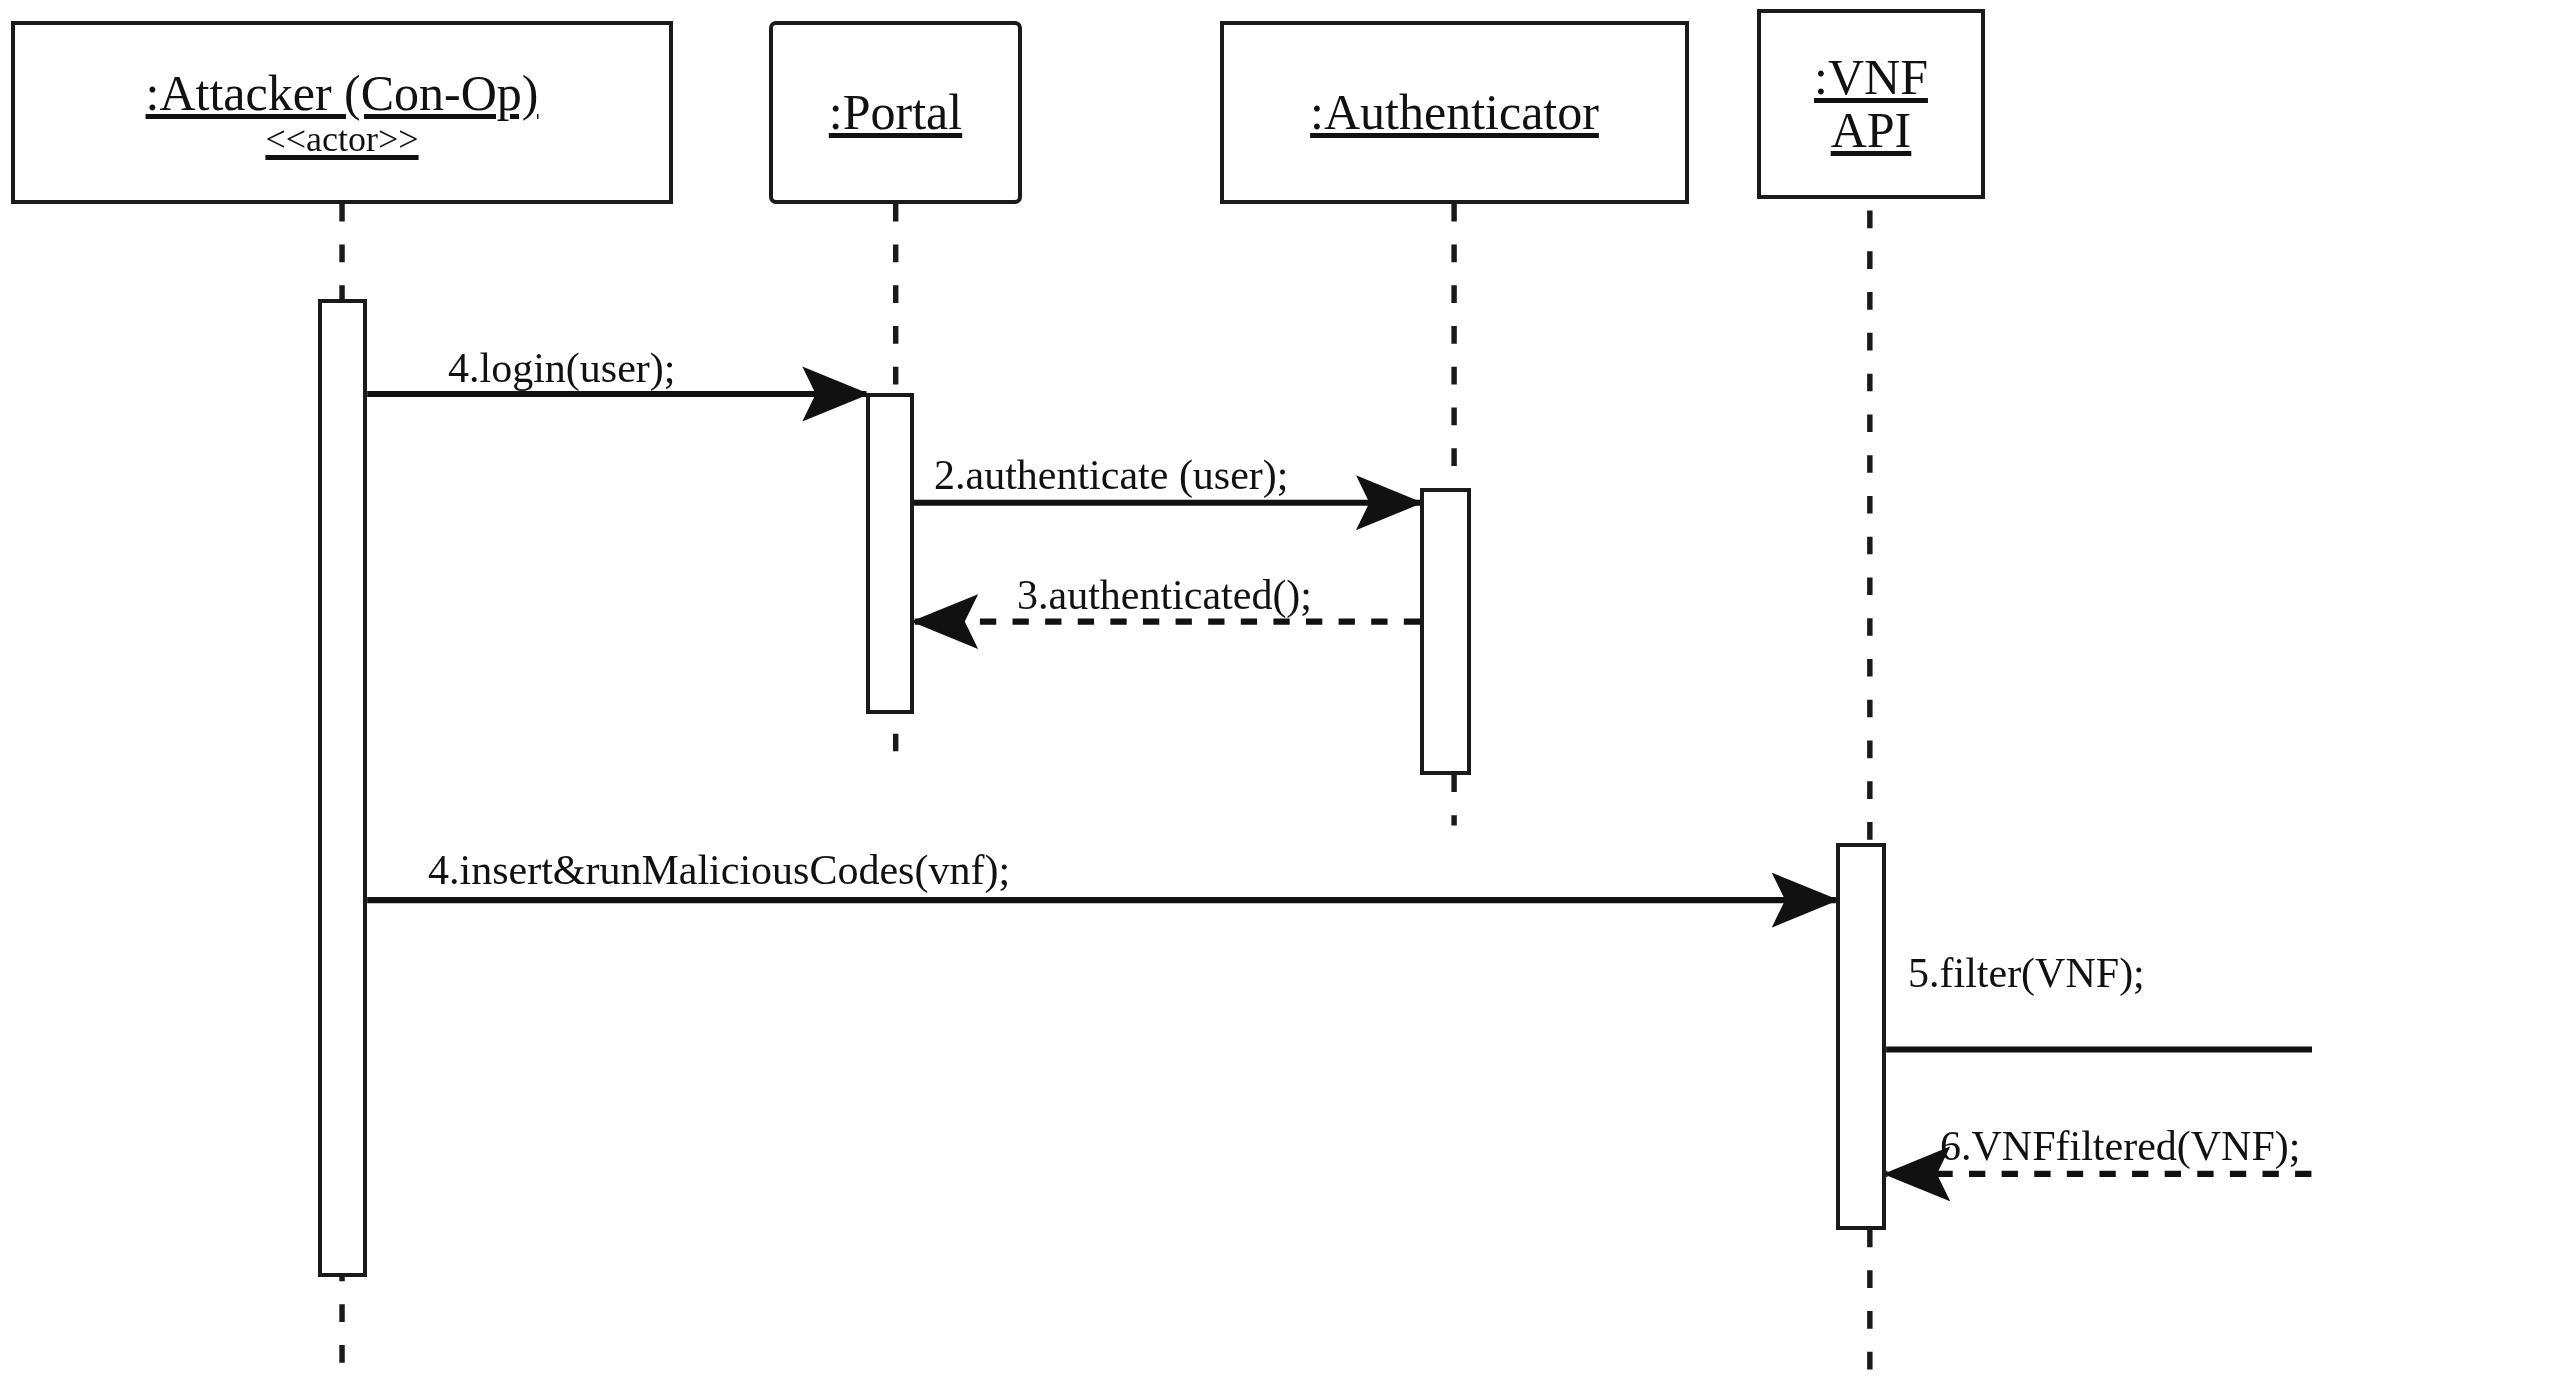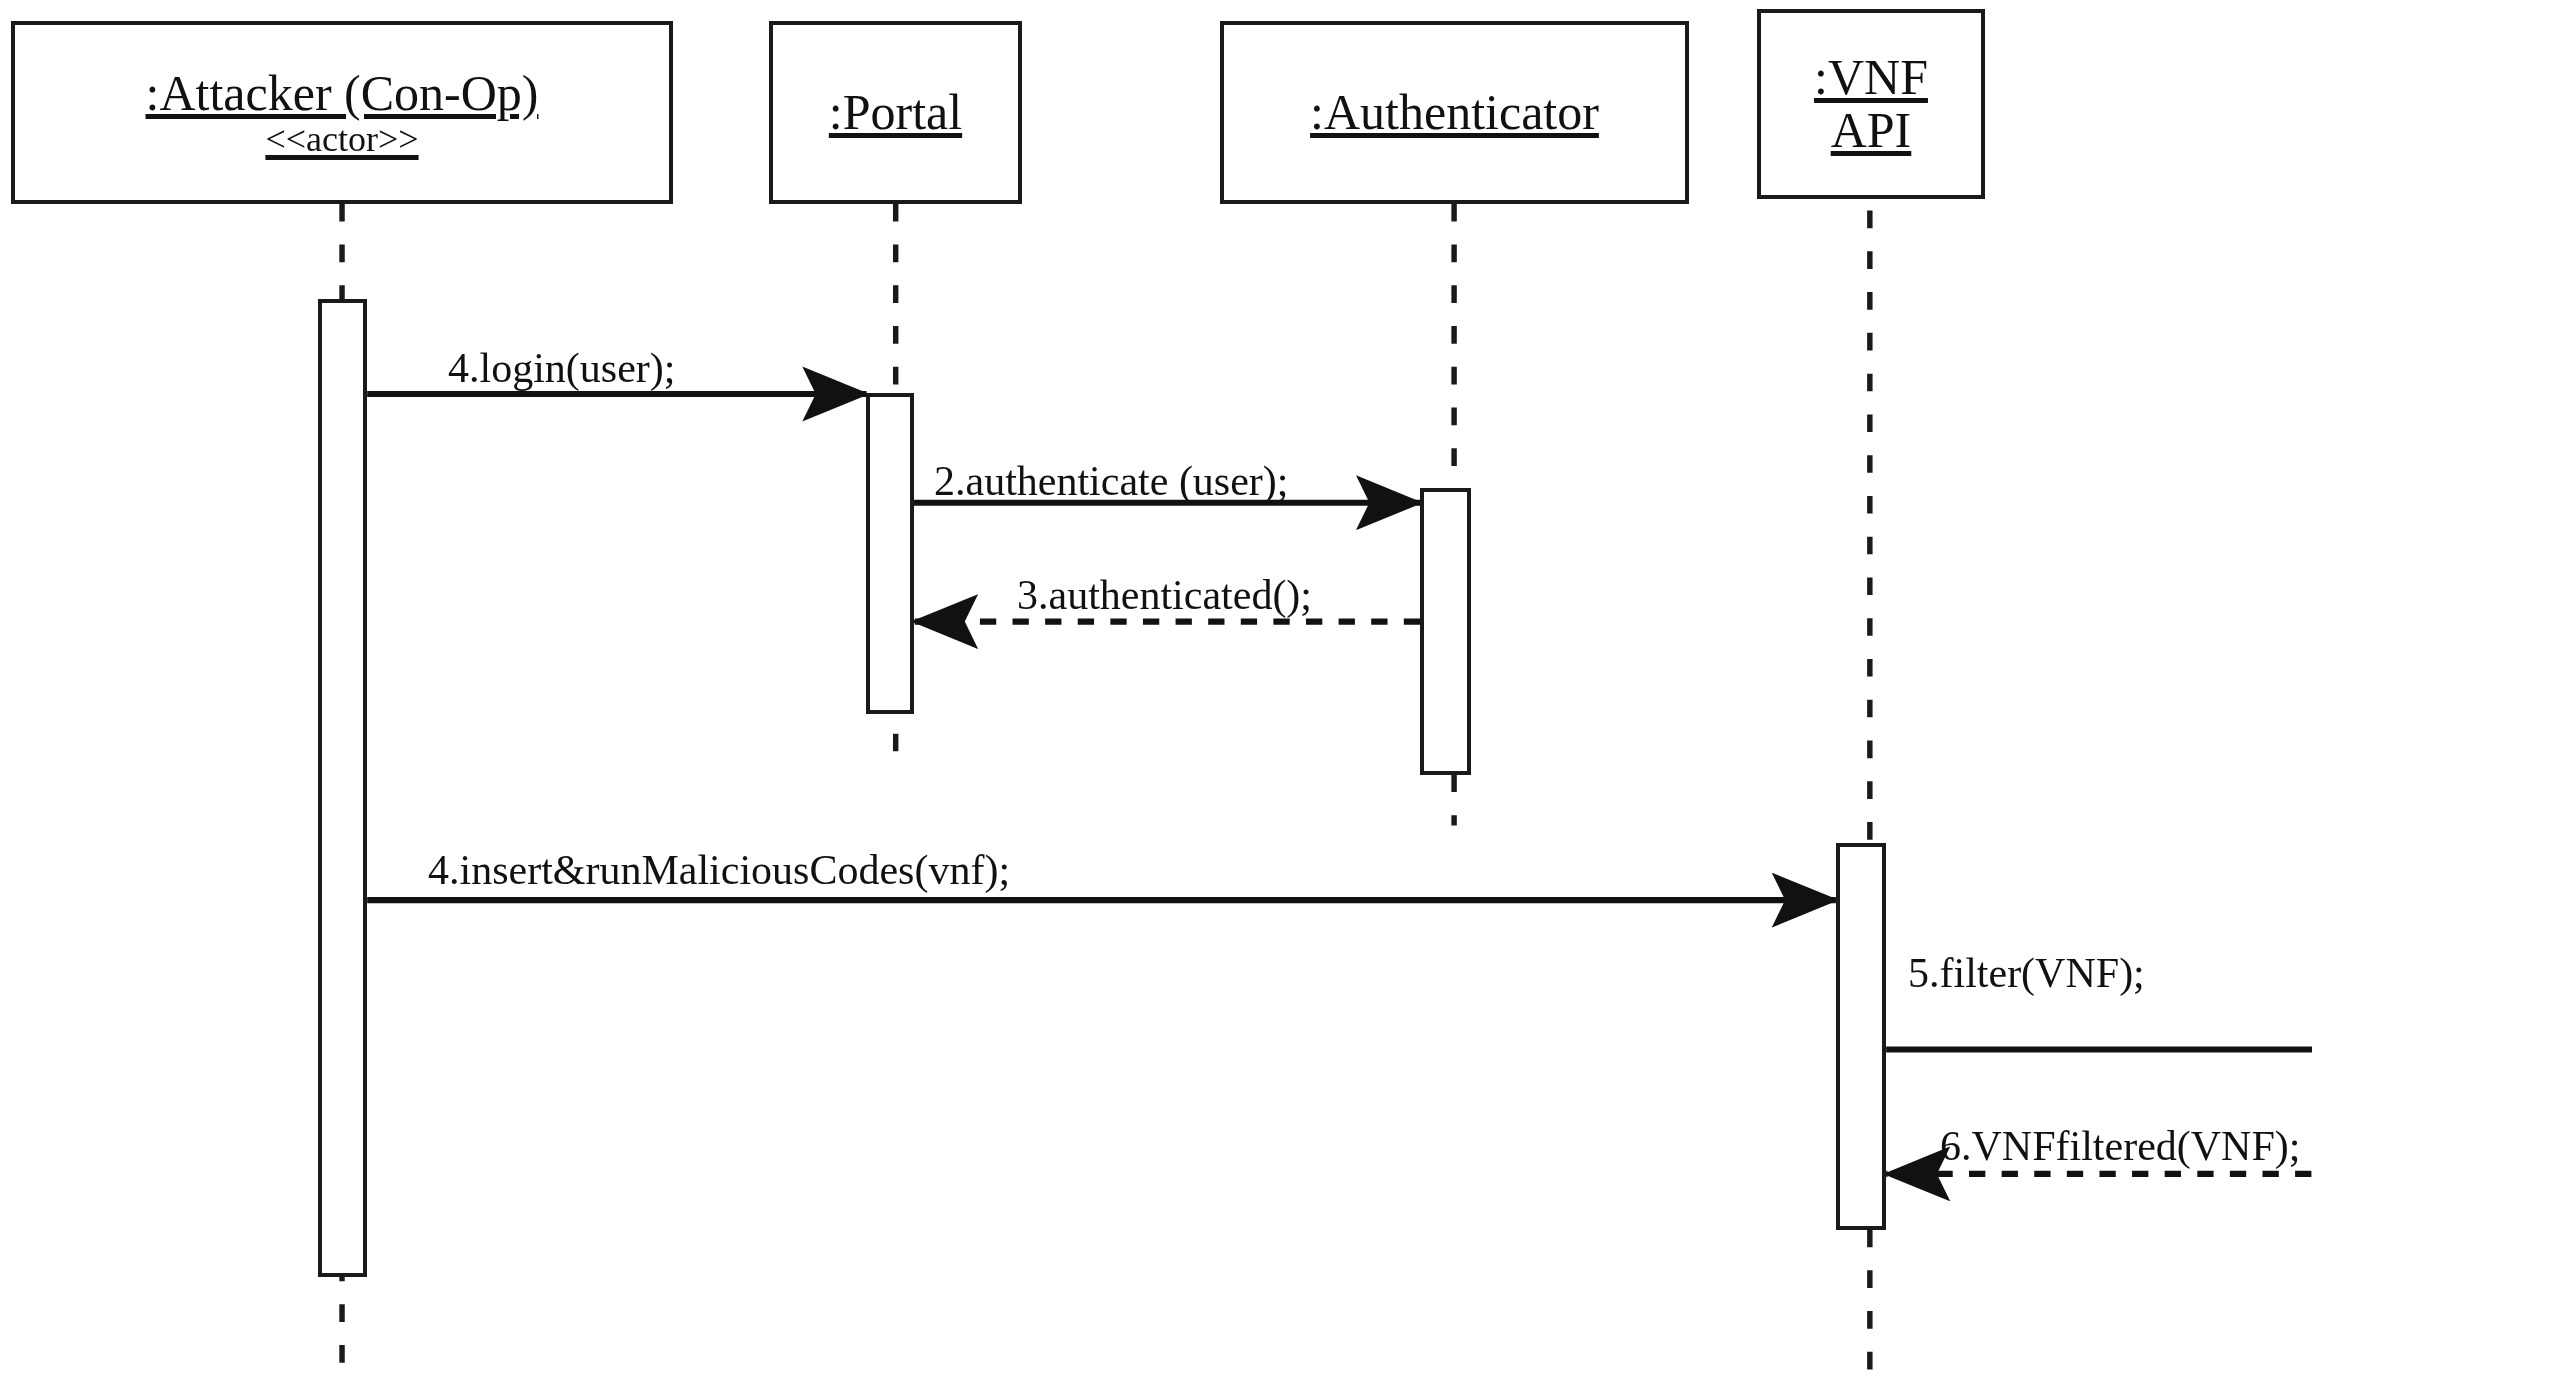--- a/index.html
+++ b/index.html
@@ -91,21 +91,21 @@
         <line x1="2776" y1="1545" x2="3546" y2="1545" stroke="#111111" stroke-width="9" marker-end="url(#arrow-filled)"></line>
         <line x1="3546" y1="1728" x2="2776" y2="1728" stroke="#111111" stroke-width="9" stroke-dasharray="24 24" marker-end="url(#arrow-filled)"></line>
       </g>
   </svg>
 
   <div class="lifeline-box" style="left:11px; top:21px; width:662px; height:183px;">
     <div class="lifeline-title">:Attacker (Con-Op)</div>
     <div class="lifeline-title sub">&lt;&lt;actor&gt;&gt;</div>
   </div>
 
-  <div class="lifeline-box" style="left:769px; top:21px; width:253px; height:183px;">
+  <div class="lifeline-box" style="left:769px; top:21px; width:253px; height:183px;border-radius:7px;">
     <div class="lifeline-title">:Portal</div>
   </div>
 
   <div class="lifeline-box" style="left:1220px; top:21px; width:469px; height:183px;">
     <div class="lifeline-title">:Authenticator</div>
   </div>
 
   <div class="lifeline-box" style="left:1757px; top:9px; width:228px; height:190px;">
     <div class="lifeline-title">:VNF</div>
     <div class="lifeline-title">API</div>
@@ -115,20 +115,20 @@
     <div class="lifeline-title">:Filter</div>
   </div>
 
   <div class="activation" style="left:318px; top:299px; width:49px; height:978px;"></div>
   <div class="activation" style="left:866px; top:393px; width:48px; height:321px;"></div>
   <div class="activation" style="left:1420px; top:488px; width:51px; height:287px;"></div>
   <div class="activation" style="left:1836px; top:843px; width:50px; height:387px;"></div>
   <div class="activation" style="left:2410px; top:1028px; width:48px; height:263px;"></div>
 
   <div class="msg-label" style="left:448px; top:347px;">4.login(user);</div>
-  <div class="msg-label" style="left:934px; top:454px;margin-top:6px;">2.authenticate (user);</div>
+  <div class="msg-label" style="left:934px; top:454px;">2.authenticate (user);</div>
   <div class="msg-label" style="left:1017px; top:574px;">3.authenticated();</div>
   <div class="msg-label" style="left:428px; top:849px;">4.insert&amp;runMaliciousCodes(vnf);</div>
   <div class="msg-label" style="left:1908px; top:952px;">5.filter(VNF);</div>
   <div class="msg-label" style="left:1940px; top:1125px;">6.VNFfiltered(VNF);</div>
 
 </div>
 
 
 </body></html>

